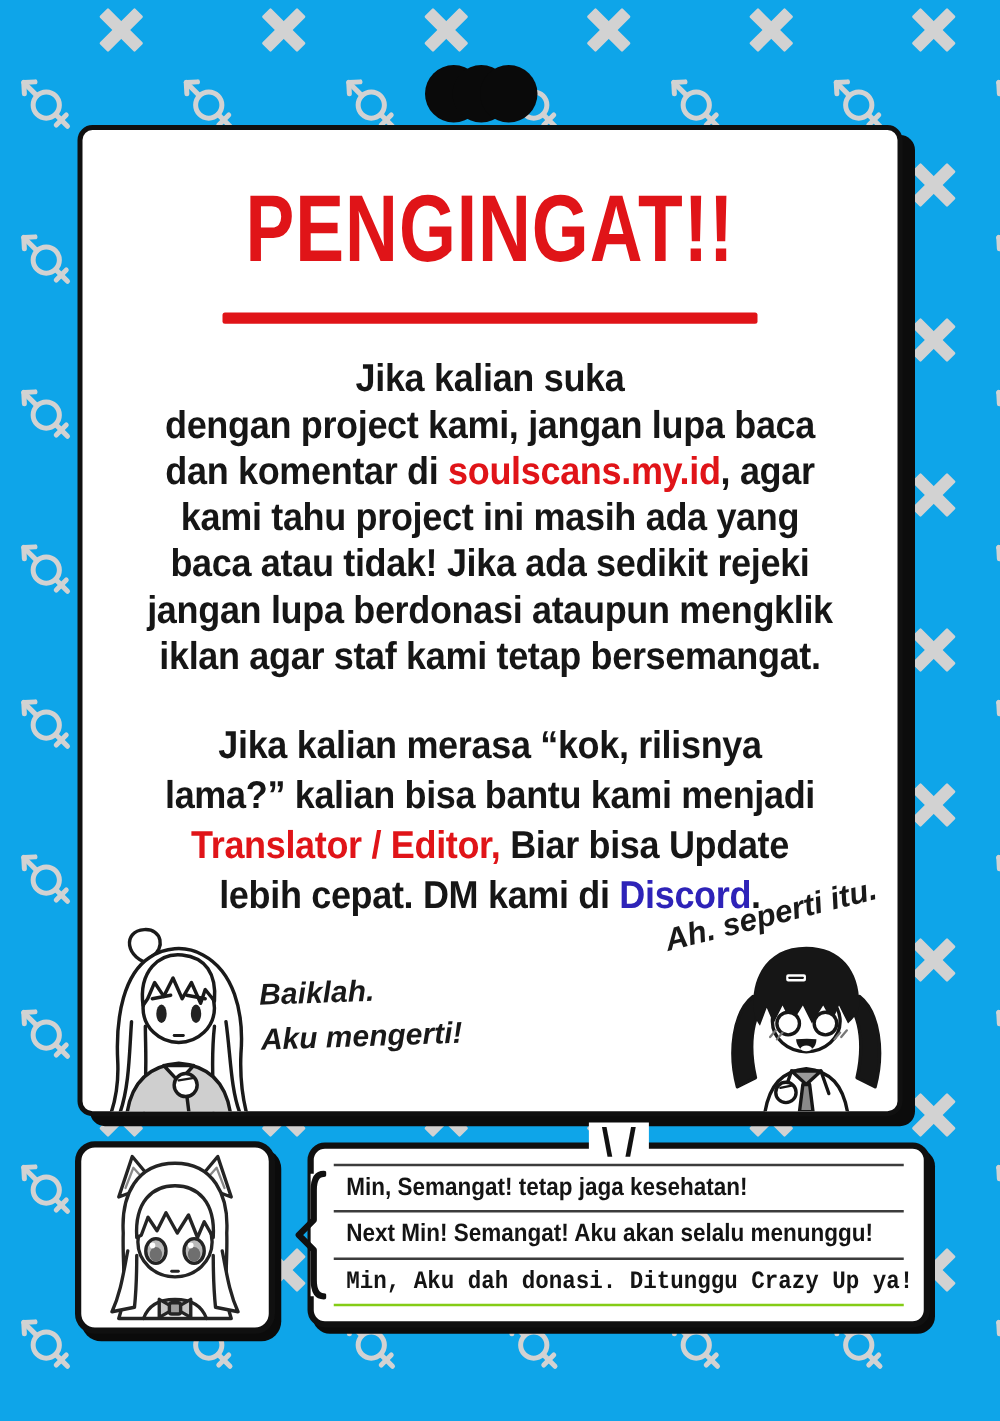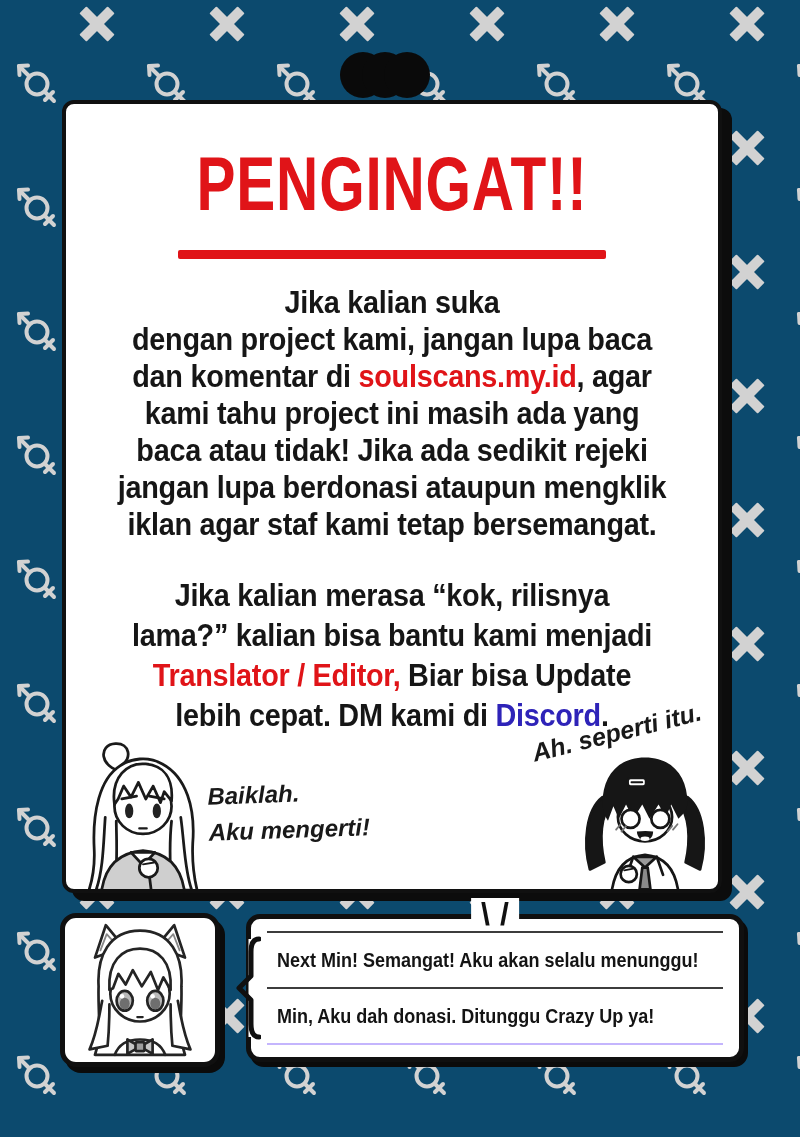--- a/index.html
+++ b/index.html
@@ -1,19 +1,19 @@
 <!DOCTYPE html>
 <html style="--red: #e01418; --blue: #2e23b8; --ink: #101010; --gray: #d2d2d2;"><head>
 <meta charset="utf-8">
 <style>
   :root{ --red:#e01418; --blue:#2e23b8; --ink:#101010; --gray:#d2d2d2; }
   *{box-sizing:border-box;}
   html,body{margin:0;padding:0;}
   body{font-family:"Liberation Sans", sans-serif; background:#fff;}
-  .canvas{position:relative;width:800px;height:1137px;background:#0c4a6e;overflow:hidden;}
+  .canvas{position:relative;width:800px;height:1137px;background:#0ea5e9;overflow:hidden;}
 
   
   .bg-pattern{position:absolute;inset:0;z-index:0;color:var(--gray);}
   .gsym{position:absolute;width:46px;height:46px;color:var(--gray);}
   .gsym svg{display:block;width:100%;height:100%;}
   .x-mark{position:absolute;width:36px;height:36px;color:var(--gray);}
   .x-mark::before,.x-mark::after{content:"";position:absolute;left:-2px;top:13px;width:40px;height:10px;background:currentColor;border-radius:1px;}
   .x-mark::before{transform:rotate(45deg);}
   .x-mark::after{transform:rotate(-45deg);}
 
@@ -54,21 +54,21 @@
   .comment-box{position:absolute;left:246px;top:914px;width:498px;height:148px;background:#fff;
     border:5px solid var(--ink);border-radius:14px;box-shadow:4px 5px 0 #0b0b0b;z-index:2;}
   .comment-label{position:absolute;top:-21px;left:50%;transform:translateX(-50%);
     background:#fff;padding:0 10px;display:flex;align-items:center;gap:10px;white-space:nowrap;z-index:3;}
   .comment-label .slash{font-size:32px;font-weight:700;line-height:1;color:#111;}
   .comment-label .word{font-size:21px;font-weight:800;letter-spacing:9px;color:#111;padding-top:3px;}
   .brace{position:absolute;left:-26px;top:50%;transform:translateY(-50%);width:36px;height:104px;z-index:3;}
   .comment-rows{position:absolute;left:16px;right:16px;top:12px;bottom:12px;
     display:flex;flex-direction:column;}
   .comment-row{flex:1;display:flex;align-items:center;border-top:2px solid #3c3c3c;padding-left:10px;}
-  .comment-row:last-child{border-bottom:2px solid #c4b5fd;}
+  .comment-row:last-child{border-bottom:2px solid #84cc16;font-family:Liberation Mono, monospace;}
   .comment-row span{font-size:20px;font-weight:700;color:#141414;transform:scaleX(.9);
     transform-origin:0 50%;white-space:nowrap;}
 </style>
 </head>
 <body>
 
 <div class="canvas">
 
   <div class="bg-pattern">
       <span class="x-mark" style="left: 79px; top: 6px;"></span>
@@ -935,20 +935,23 @@
       <span class="slash">/</span>
     </div>
     <div class="brace">
       <svg viewBox="0 0 36 104">
         <rect x="23.5" y="3" width="9" height="98" fill="#fff"></rect>
         <path d="M34,3 C28,3 26,8 26,16 L26,40 L14,52 L26,64 L26,88 C26,96 28,101 34,101" fill="none" stroke="#101010" stroke-width="5" stroke-linecap="round" stroke-linejoin="round"></path>
       </svg>
     </div>
     <div class="comment-rows">
       <div class="comment-row">
+        <span>Min, Semangat! tetap jaga kesehatan!</span>
+      </div>
+      <div class="comment-row">
         <span>Next Min! Semangat! Aku akan selalu menunggu!</span>
       </div>
       <div class="comment-row">
         <span>Min, Aku dah donasi. Ditunggu Crazy Up ya!</span>
       </div>
     </div>
   </div>
 
 </div>
 

